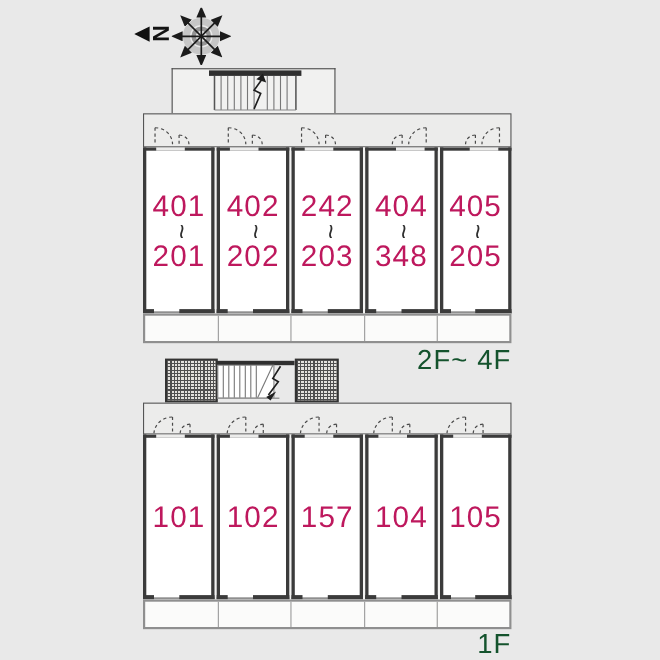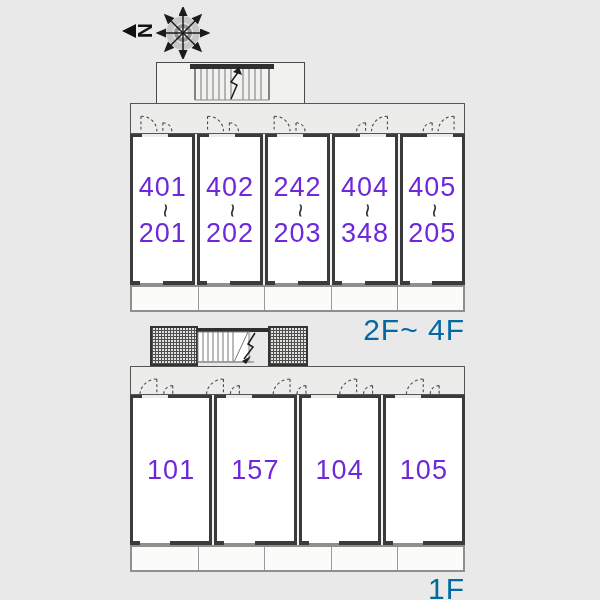--- a/index.html
+++ b/index.html
@@ -20,42 +20,42 @@
   .corridor{background:#ececeb;border:1px solid #555;box-sizing:border-box;}
   .corridor-upper{left:130px;top:103px;width:335px;height:31px;}
   .corridor-lower{left:130px;top:366px;width:335px;height:29px;}
 
   
   .unit-row{display:flex;gap:2px;background:#f3f3f2;}
   .unit-row-upper{left:130px;top:134px;width:335px;height:151px;}
   .unit-row-lower{left:130px;top:395px;width:335px;height:150px;}
   .unit{flex:1;background:#fff;border:3px solid #3b3b3b;border-bottom:2px solid #8f8f8f;
     position:relative;display:flex;flex-direction:column;align-items:center;justify-content:center;box-sizing:border-box;}
-  .num{font-size:27px;color:#6d28d9;letter-spacing:1px;line-height:1.05;}
+  .num{font-size:27px;color:#be185d;letter-spacing:1px;line-height:1.05;}
   .tilde{display:inline-block;transform:rotate(90deg);font-size:24px;color:#2f2f2f;line-height:14px;height:17px;}
   .opening{position:absolute;top:-3px;left:9px;width:26px;height:3px;background:#ececeb;}
   .winseg{position:absolute;bottom:-2px;right:-3px;width:55%;height:4px;background:#3b3b3b;}
   .winstub{position:absolute;bottom:-2px;left:-3px;width:10px;height:4px;background:#3b3b3b;}
 
   
   .strip{background:#fbfbfa;border:2px solid #8f8f8f;box-sizing:border-box;}
   .strip-upper{left:130px;top:285px;width:335px;height:27px;}
   .strip-lower{left:130px;top:545px;width:335px;height:27px;}
   .bdiv{position:absolute;top:0;bottom:0;width:1px;background:#9a9a9a;}
   .bdiv1{left:20%;} .bdiv2{left:40%;} .bdiv3{left:60%;} .bdiv4{left:80%;}
 
   
   .hatch{background-color:#e3e1dd;border:2px solid #333;box-sizing:border-box;
     background-image:repeating-linear-gradient(0deg,#4f4f4f 0 1px,transparent 1px 3px),
                      repeating-linear-gradient(90deg,#4f4f4f 0 1px,transparent 1px 3px);}
   .hatch-left{left:150px;top:326px;width:48px;height:40px;}
   .hatch-right{left:268px;top:326px;width:40px;height:40px;}
 
   
-  .floor-label{color:#0369a1;font-size:30px;letter-spacing:1px;text-align:right;width:335px;left:130px;}
+  .floor-label{color:#14532d;font-size:25px;letter-spacing:1px;text-align:right;width:335px;left:130px;}
   .floor-label-upper{top:313px;}
   .floor-label-lower{top:572px;}
 </style>
 </head>
 <body>
 
 <div class="canvas">
 
   <svg class="abs" style="left:156px;top:7px;" width="54" height="52" viewBox="0 0 54 52">
     <defs>
@@ -213,20 +213,26 @@
 
   <div class="abs unit-row unit-row-lower">
     <div class="unit">
       <div class="opening"></div>
       <span class="num">101</span>
       <div class="winseg"></div>
       <div class="winstub"></div>
     </div>
     <div class="unit">
       <div class="opening"></div>
+      <span class="num">102</span>
+      <div class="winseg"></div>
+      <div class="winstub"></div>
+    </div>
+    <div class="unit">
+      <div class="opening"></div>
       <span class="num">157</span>
       <div class="winseg"></div>
       <div class="winstub"></div>
     </div>
     <div class="unit">
       <div class="opening"></div>
       <span class="num">104</span>
       <div class="winseg"></div>
       <div class="winstub"></div>
     </div>

